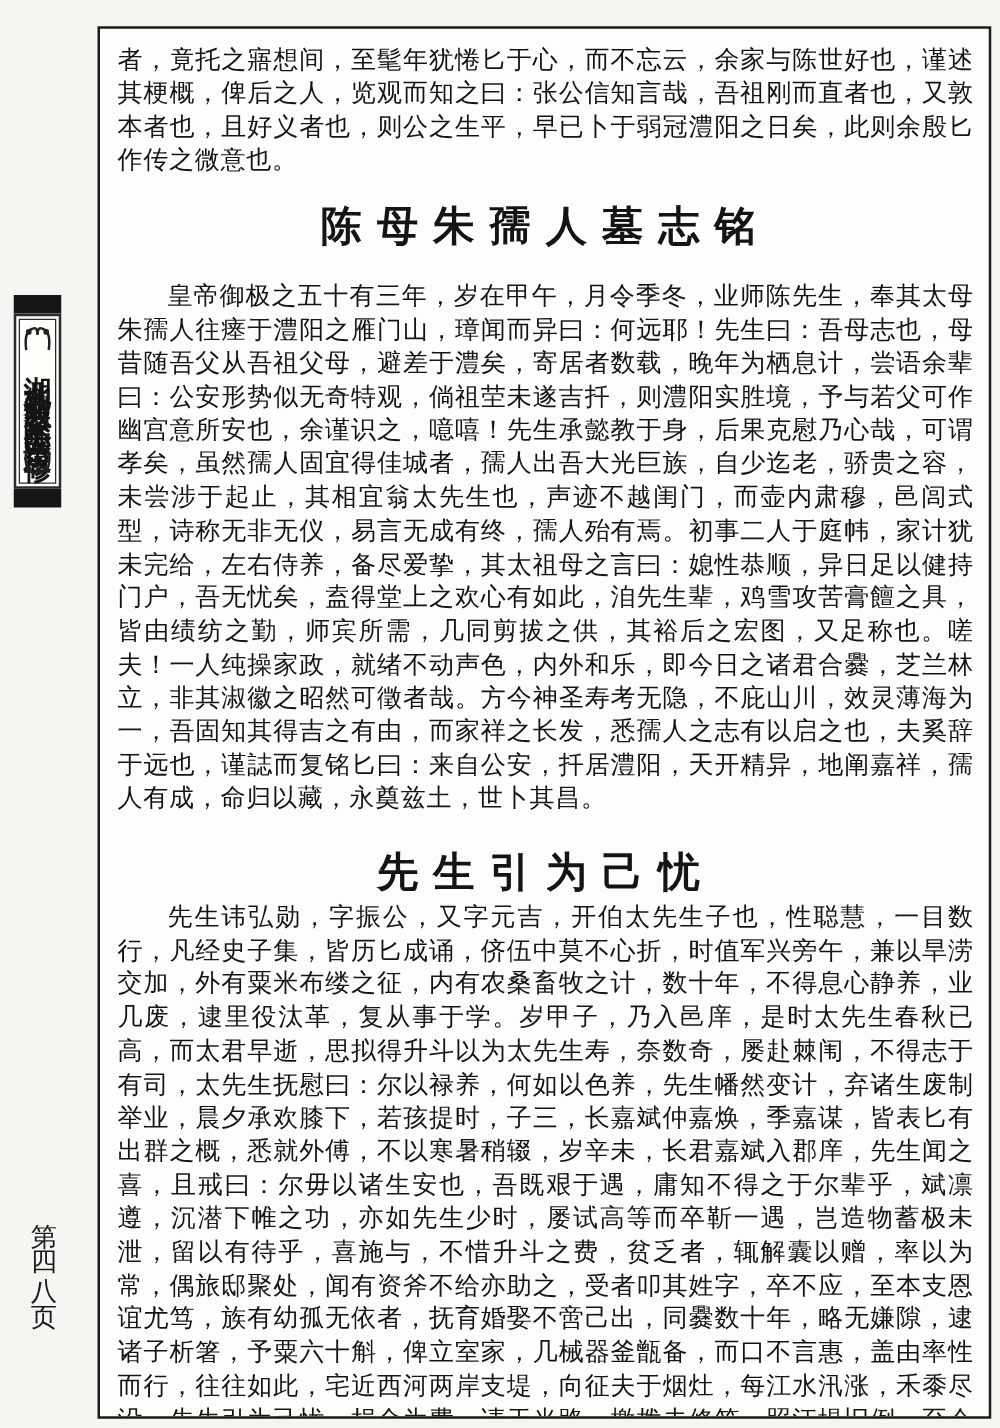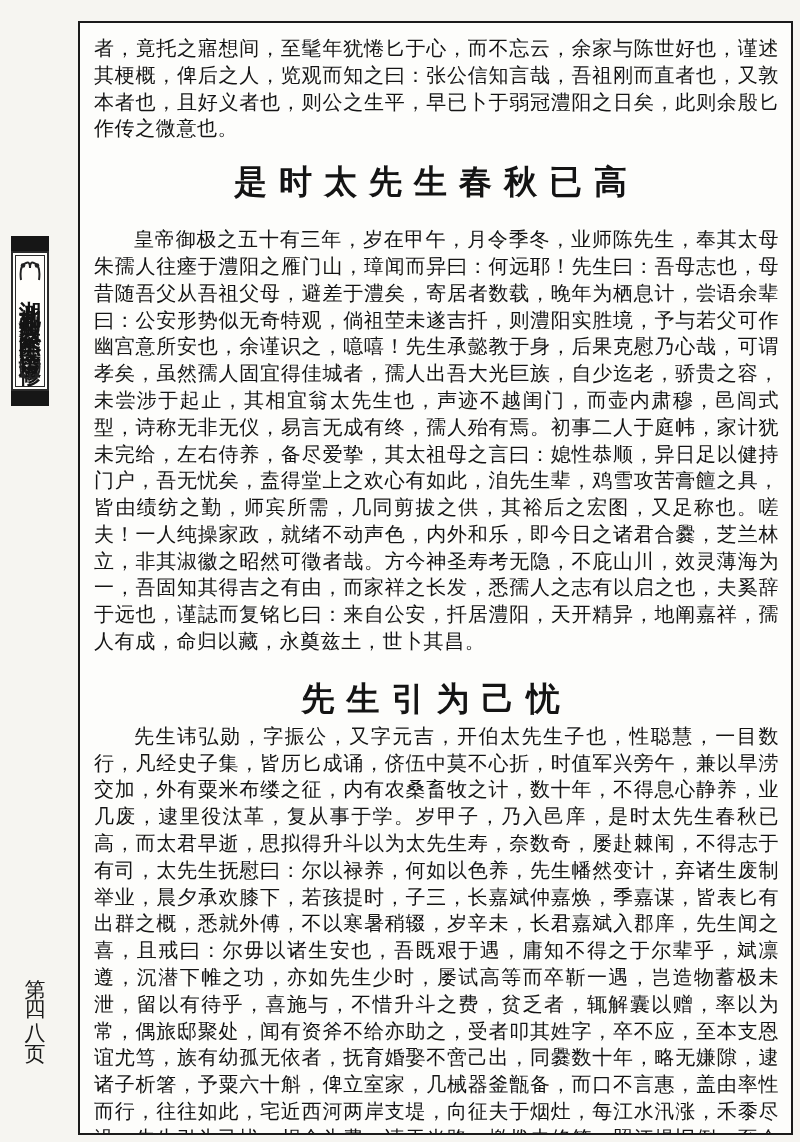--- a/index.html
+++ b/index.html
@@ -26,21 +26,21 @@
   }
 
   .para {
     font-size: 20px;
     line-height: 26.8px;
     text-align: justify;
     text-justify: inter-character;
     word-break: break-all;
     letter-spacing: 0.6px;
   }
-  .para.indent { text-indent: 2em; }
+  .para.indent { text-indent: 2em; font-family: Liberation Mono, monospace; }
 
   .article-title {
     font-size: 33px;
     font-weight: bold;
     text-align: center;
     letter-spacing: 12px;
     line-height: 1.15;
     margin: 22px 0 24px;
   }
   .article-title.second { margin: 26px 0 4px; }
@@ -126,21 +126,21 @@
   </div>
   <div class="spine-bar"></div>
 </aside>
 
 <div class="folio">第四八页</div>
 
 <main class="content-box">
 
   <p class="para">者，竟托之寤想间，至髦年犹惓匕于心，而不忘云，余家与陈世好也，谨述其梗概，俾后之人，览观而知之曰：张公信知言哉，吾祖刚而直者也，又敦本者也，且好义者也，则公之生平，早已卜于弱冠澧阳之日矣，此则余殷匕作传之微意也。</p>
 
-  <h1 class="article-title">是时太先生春秋已高</h1>
+  <h1 class="article-title">陈母朱孺人墓志铭</h1>
 
   <p class="para indent">皇帝御极之五十有三年，岁在甲午，月令季冬，业师陈先生，奉其太母朱孺人往瘗于澧阳之雁门山，璋闻而异曰：何远耶！先生曰：吾母志也，母昔随吾父从吾祖父母，避差于澧矣，寄居者数载，晚年为栖息计，尝语余辈曰：公安形势似无奇特观，倘祖茔未遂吉扦，则澧阳实胜境，予与若父可作幽宫意所安也，余谨识之，噫嘻！先生承懿教于身，后果克慰乃心哉，可谓孝矣，虽然孺人固宜得佳城者，孺人出吾大光巨族，自少迄老，骄贵之容，未尝涉于起止，其相宜翁太先生也，声迹不越闺门，而壶内肃穆，邑闾式型，诗称无非无仪，易言无成有终，孺人殆有焉。初事二人于庭帏，家计犹未完给，左右侍养，备尽爱挚，其太祖母之言曰：媳性恭顺，异日足以健持门户，吾无忧矣，盍得堂上之欢心有如此，洎先生辈，鸡雪攻苦膏饘之具，皆由绩纺之勤，师宾所需，几同剪拔之供，其裕后之宏图，又足称也。嗟夫！一人纯操家政，就绪不动声色，内外和乐，即今日之诸君合爨，芝兰林立，非其淑徽之昭然可徵者哉。方今神圣寿考无隐，不庇山川，效灵薄海为一，吾固知其得吉之有由，而家祥之长发，悉孺人之志有以启之也，夫奚辞于远也，谨誌而复铭匕曰：来自公安，扦居澧阳，天开精异，地阐嘉祥，孺人有成，命归以藏，永奠兹土，世卜其昌。</p>
 
 
   <h1 class="article-title second">先生引为己忧</h1>
 
 
   <p class="para indent">先生讳弘勋，字振公，又字元吉，开伯太先生子也，性聪慧，一目数行，凡经史子集，皆历匕成诵，侪伍中莫不心折，时值军兴旁午，兼以旱涝交加，外有粟米布缕之征，内有农桑畜牧之计，数十年，不得息心静养，业几废，逮里役汰革，复从事于学。岁甲子，乃入邑庠，是时太先生春秋已高，而太君早逝，思拟得升斗以为太先生寿，奈数奇，屡赴棘闱，不得志于有司，太先生抚慰曰：尔以禄养，何如以色养，先生幡然变计，弃诸生废制举业，晨夕承欢膝下，若孩提时，子三，长嘉斌仲嘉焕，季嘉谋，皆表匕有出群之概，悉就外傅，不以寒暑稍辍，岁辛未，长君嘉斌入郡庠，先生闻之喜，且戒曰：尔毋以诸生安也，吾既艰于遇，庸知不得之于尔辈乎，斌凛遵，沉潜下帷之功，亦如先生少时，屡试高等而卒靳一遇，岂造物蓄极未泄，留以有待乎，喜施与，不惜升斗之费，贫乏者，辄解囊以赠，率以为常，偶旅邸聚处，闻有资斧不给亦助之，受者叩其姓字，卒不应，至本支恩谊尤笃，族有幼孤无依者，抚育婚娶不啻己出，同爨数十年，略无嫌隙，逮诸子析箸，予粟六十斛，俾立室家，几械器釜甑备，而口不言惠，盖由率性而行，往往如此，宅近西河两岸支堤，向征夫于烟灶，每江水汛涨，禾黍尽没，先生引为己忧，捐金为费，请于当路，檄拨夫修筑，照江堤旧例，至今里人赖之，压市口为始祖故宅，匕废建祠，明末毁于火，先生与伯叔昆弟，定基址，度方向，并议置祠田，愿以多金成其事，言誓未就，</p>
 
 </main>

